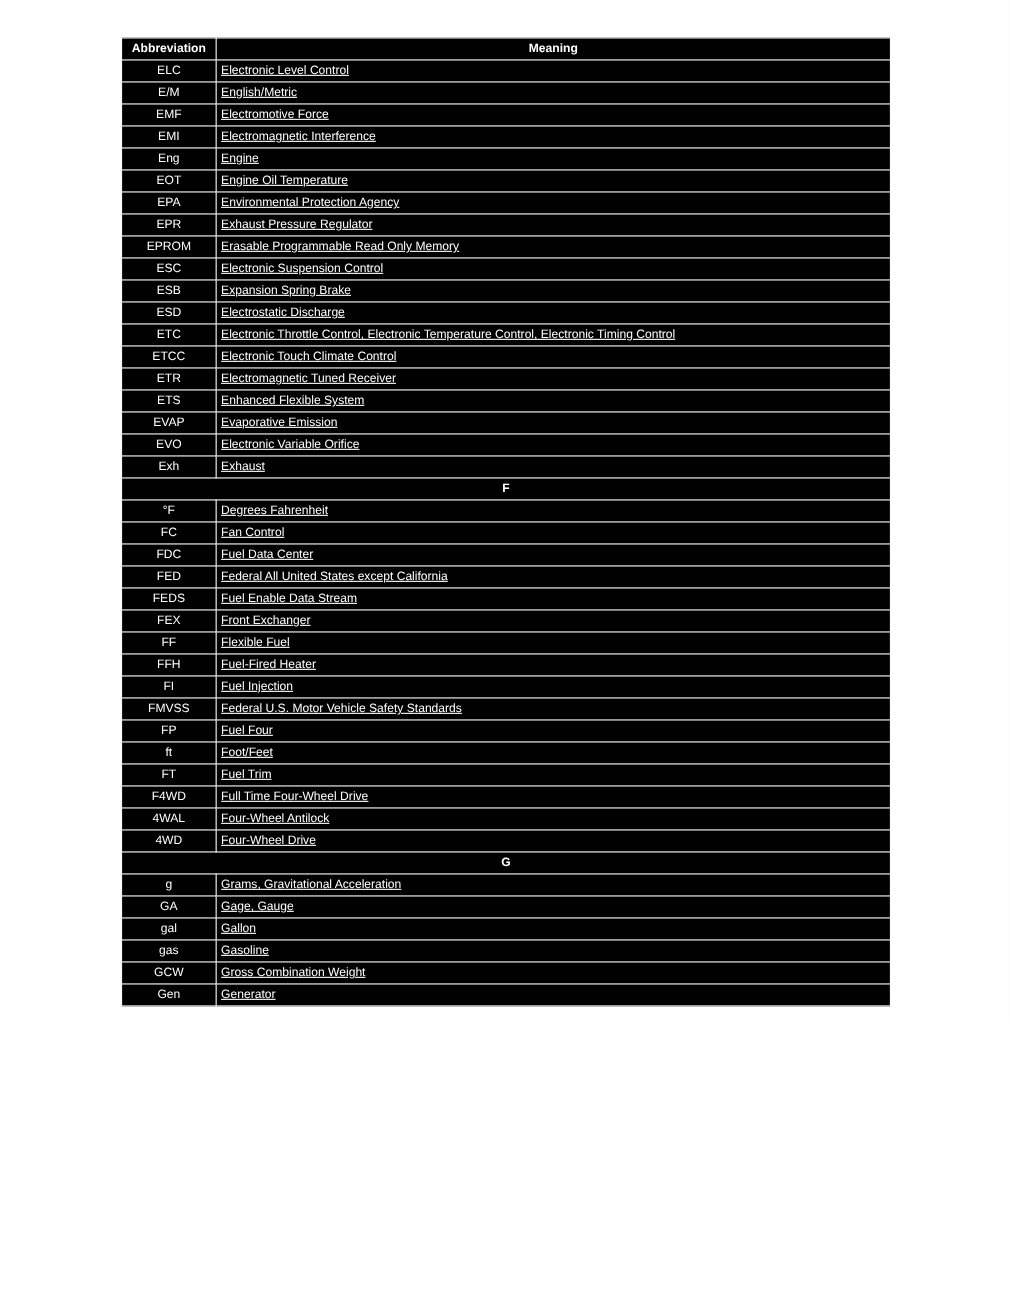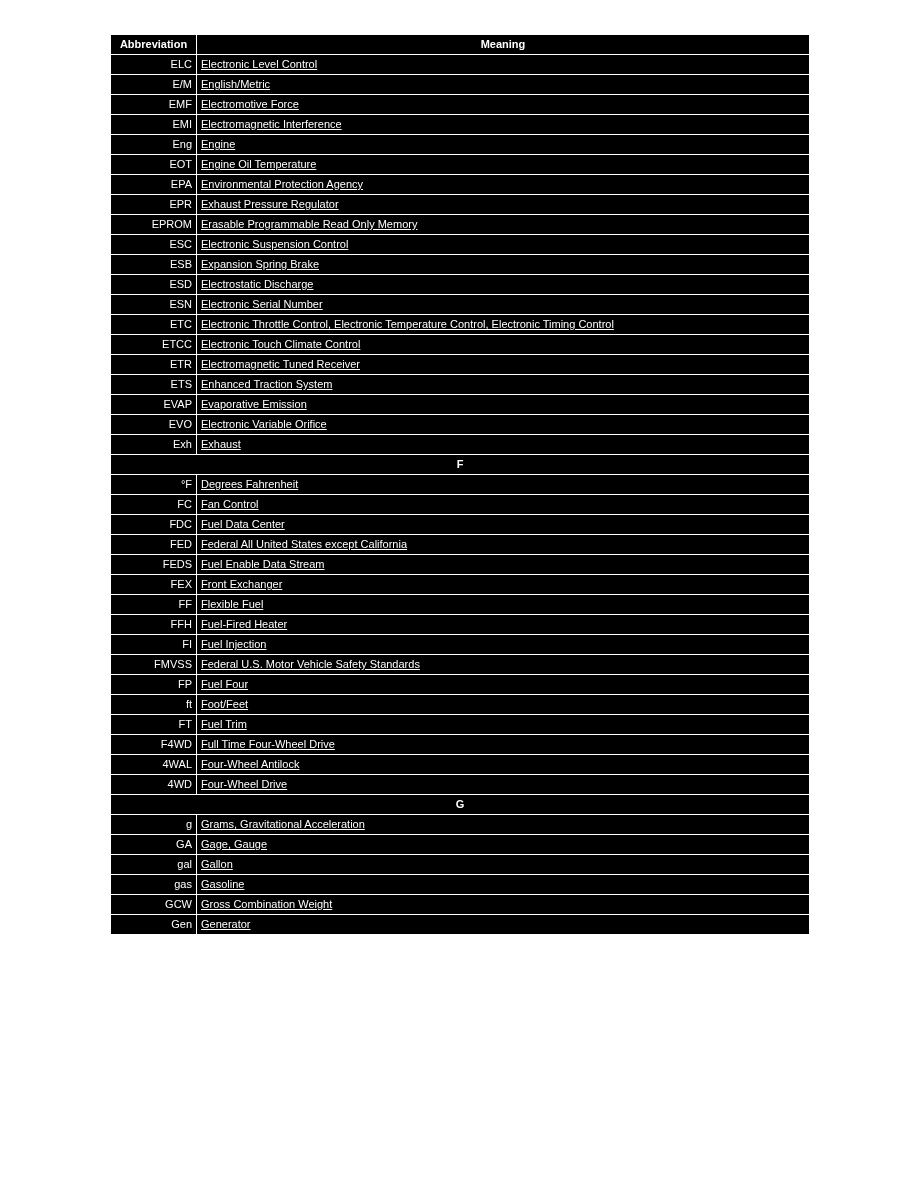--- a/index.html
+++ b/index.html
@@ -39,21 +39,21 @@
     padding: 3px 4px;
     overflow: hidden;
     white-space: nowrap;
   }
   col.col-abbr { width: 86px; }
   th.h-abbr, th.h-meaning {
     font-weight: bold;
     font-size: 11.5px;
     text-align: center;
   }
-  td.cell-abbr { text-align: right; }
+  td.cell-abbr { text-align: center; }
   td.cell-meaning { text-align: left; padding-left: 5px; text-decoration: underline; }
   td.cell-section {
     text-align: center;
     font-weight: bold;
     font-size: 11.5px;
   }
 </style>
 </head>
 <body>
 
@@ -114,38 +114,34 @@
           </tr>
           <tr>
             <td class="cell-abbr">ESB</td>
             <td class="cell-meaning">Expansion Spring Brake</td>
           </tr>
           <tr>
             <td class="cell-abbr">ESD</td>
             <td class="cell-meaning">Electrostatic Discharge</td>
           </tr>
           <tr>
-            <td class="cell-abbr">ESN</td>
-            <td class="cell-meaning">Electronic Serial Number</td>
-          </tr>
-          <tr>
             <td class="cell-abbr">ETC</td>
             <td class="cell-meaning">Electronic Throttle Control, Electronic Temperature Control, Electronic Timing Control</td>
           </tr>
           <tr>
             <td class="cell-abbr">ETCC</td>
             <td class="cell-meaning">Electronic Touch Climate Control</td>
           </tr>
           <tr>
             <td class="cell-abbr">ETR</td>
             <td class="cell-meaning">Electromagnetic Tuned Receiver</td>
           </tr>
           <tr>
             <td class="cell-abbr">ETS</td>
-            <td class="cell-meaning">Enhanced Traction System</td>
+            <td class="cell-meaning">Enhanced Flexible System</td>
           </tr>
           <tr>
             <td class="cell-abbr">EVAP</td>
             <td class="cell-meaning">Evaporative Emission</td>
           </tr>
           <tr>
             <td class="cell-abbr">EVO</td>
             <td class="cell-meaning">Electronic Variable Orifice</td>
           </tr>
           <tr>

